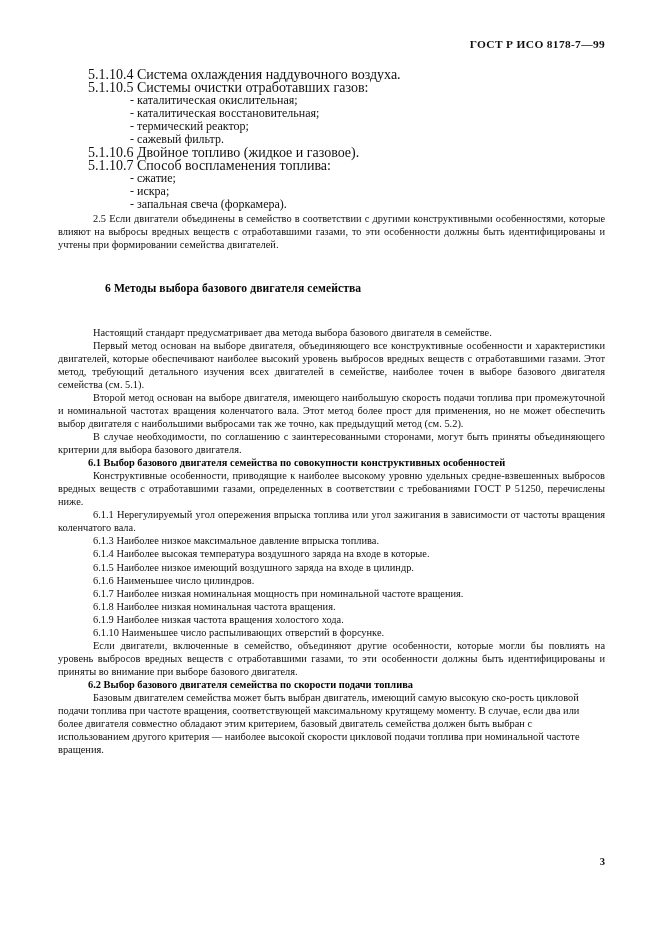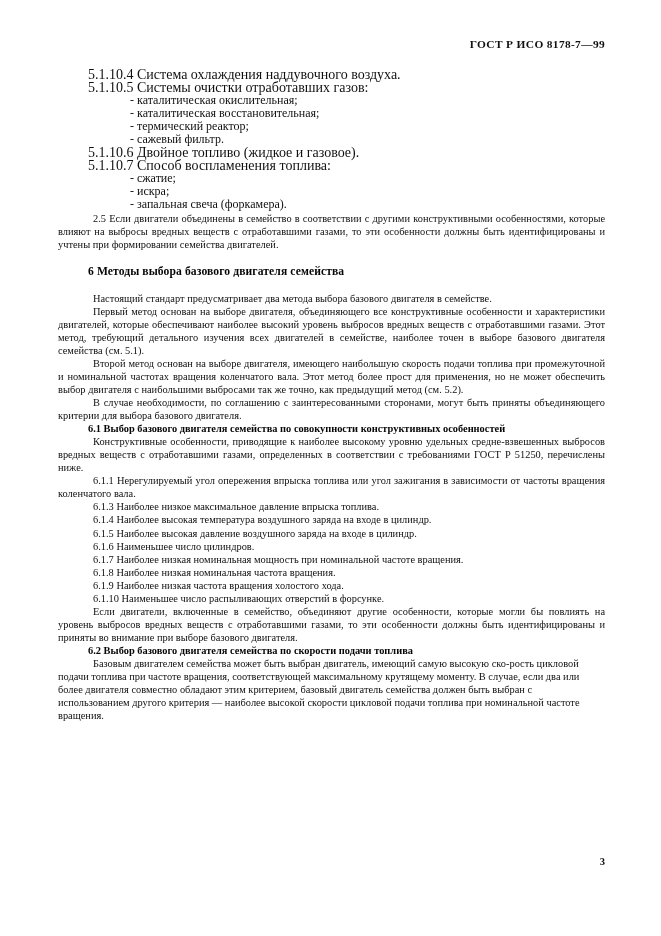--- a/index.html
+++ b/index.html
@@ -69,21 +69,21 @@
     hyphens: manual;
   }
   .para.last-flush {
     text-align: left;
   }
   
   .section-heading {
     font-size: 11.6px;
     font-weight: bold;
     line-height: 14px;
-    margin: 0;
+    margin: 17px;
     padding-left: 30px;
     color: #060606;
     letter-spacing: 0.1px;
   }
   .heading-gap-before { height: 14px; }
   .heading-gap-after  { height: 13px; }
   
   .sub-heading {
     font-size: 10.4px;
     font-weight: bold;
@@ -138,22 +138,22 @@
     <p class="para">Настоящий стандарт предусматривает два метода выбора базового двигателя в семействе.</p>
     <p class="para">Первый метод основан на выборе двигателя, объединяющего все конструктивные особенности и характеристики двигателей, которые обеспечивают наиболее высокий уровень выбросов вредных веществ с отработавшими газами. Этот метод, требующий детального изучения всех двигателей в семействе, наиболее точен в выборе базового двигателя семейства (см. 5.1).</p>
     <p class="para">Второй метод основан на выборе двигателя, имеющего наибольшую скорость подачи топлива при промежуточной и номинальной частотах вращения коленчатого вала. Этот метод более прост для применения, но не может обеспечить выбор двигателя с наибольшими выбросами так же точно, как предыдущий метод (см. 5.2).</p>
     <p class="para">В случае необходимости, по соглашению с заинтересованными сторонами, могут быть приняты объединяющего критерии для выбора базового двигателя.</p>
 
     <h3 class="sub-heading">6.1 Выбор базового двигателя семейства по совокупности конструктивных особенностей</h3>
     <p class="para">Конструктивные особенности, приводящие к наиболее высокому уровню удельных средне-взвешенных выбросов вредных веществ с отработавшими газами, определенных в соответствии с требованиями ГОСТ Р 51250, перечислены ниже.</p>
 
     <p class="para">6.1.1 Нерегулируемый угол опережения впрыска топлива или угол зажигания в зависимости от частоты вращения коленчатого вала.</p>
     <p class="para">6.1.3 Наиболее низкое максимальное давление впрыска топлива.</p>
-    <p class="para">6.1.4 Наиболее высокая температура воздушного заряда на входе в цилиндр.</p>
-    <p class="para">6.1.5 Наиболее высокая давление воздушного заряда на входе в цилиндр.</p>
+    <p class="para">6.1.4 Наиболее высокая температура воздушного заряда на входе в которые.</p>
+    <p class="para">6.1.5 Наиболее низкое имеющий воздушного заряда на входе в цилиндр.</p>
     <p class="para">6.1.6 Наименьшее число цилиндров.</p>
     <p class="para">6.1.7 Наиболее низкая номинальная мощность при номинальной частоте вращения.</p>
     <p class="para">6.1.8 Наиболее низкая номинальная частота вращения.</p>
     <p class="para">6.1.9 Наиболее низкая частота вращения холостого хода.</p>
     <p class="para">6.1.10 Наименьшее число распыливающих отверстий в форсунке.</p>
 
     <p class="para">Если двигатели, включенные в семейство, объединяют другие особенности, которые могли бы повлиять на уровень выбросов вредных веществ с отработавшими газами, то эти особенности должны быть идентифицированы и приняты во внимание при выборе базового двигателя.</p>
 
     <h3 class="sub-heading">6.2 Выбор базового двигателя семейства по скорости подачи топлива</h3>
     <p class="para last-flush">Базовым двигателем семейства может быть выбран двигатель, имеющий самую высокую ско-рость цикловой подачи топлива при частоте вращения, соответствующей максимальному крутящему моменту. В случае, если два или более двигателя совместно обладают этим критерием, базовый двигатель семейства должен быть выбран с использованием другого критерия — наиболее высокой скорости цикловой подачи топлива при номинальной частоте вращения.</p>

